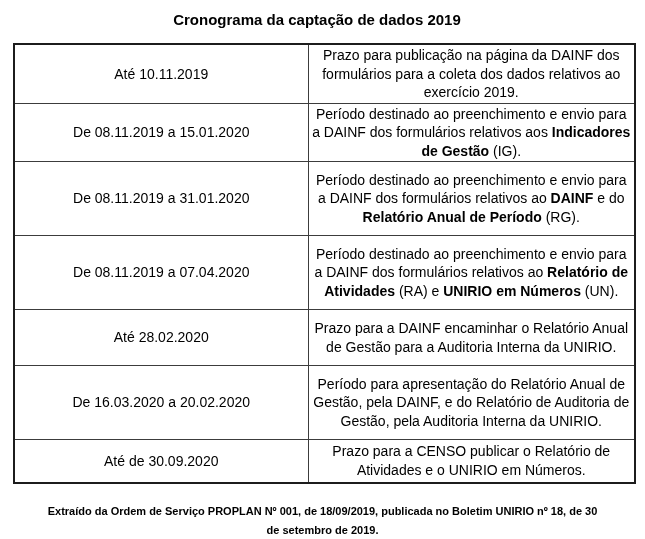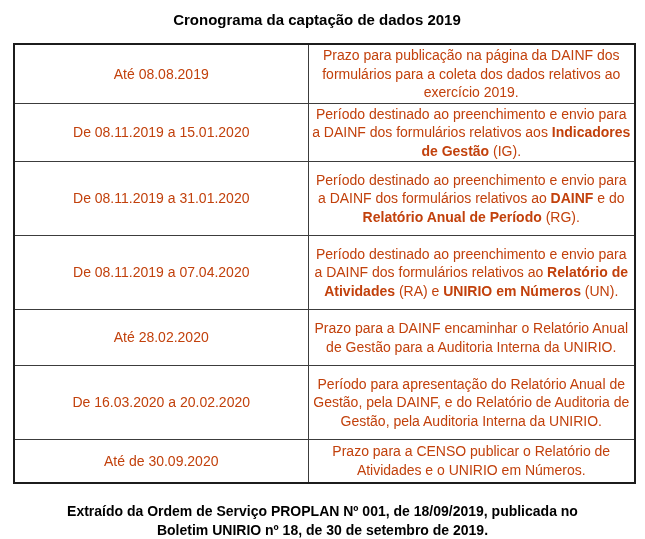--- a/index.html
+++ b/index.html
@@ -33,58 +33,58 @@
     width: 621px;
     border: 2px solid #1c1c1c;
   }
   table.schedule td {
     border: 1px solid #3c3c3c;
     text-align: center;
     vertical-align: middle;
     font-size: 14px;
     line-height: 18.5px;
     padding: 1px 3px;
-    color: #c2410c;
+    color: #000000;
     margin-top: 20px;
   }
   col.c-period { width: 294px; }
   col.c-desc   { width: 327px; }
   table.schedule tr:nth-child(1) { height: 56px; }
   table.schedule tr:nth-child(2) { height: 56px; }
   table.schedule tr:nth-child(3) { height: 74px; }
   table.schedule tr:nth-child(4) { height: 74px; }
   table.schedule tr:nth-child(5) { height: 56px; }
   table.schedule tr:nth-child(6) { height: 74px; }
   table.schedule tr:nth-child(7) { height: 43px; padding-left: 44px; }
   table.schedule .b { font-weight: bold; }
   .source-note {
     margin: 18px auto 0 auto;
     max-width: 565px;
     text-align: center;
-    font-size: 14px;
+    font-size: 11px;
     font-weight: bold;
     line-height: 19px;
     color: #000000;
   }
 </style>
 </head>
 <body>
 
 <div class="page">
 
   <h1 class="doc-title">Cronograma da captação de dados 2019</h1>
 
   <table class="schedule">
     <colgroup>
       <col class="c-period">
       <col class="c-desc">
     </colgroup>
     <tbody>
         <tr>
-          <td>Até 08.08.2019</td>
+          <td>Até 10.11.2019</td>
           <td><span>Prazo para publicação na página da DAINF dos formulários para a coleta dos dados relativos ao exercício 2019.</span></td>
         </tr>
         <tr>
           <td>De 08.11.2019 a 15.01.2020</td>
           <td><span>Período destinado ao preenchimento e envio para a DAINF dos formulários relativos aos </span><span class="b">Indicadores de Gestão</span><span> (IG).</span></td>
         </tr>
         <tr>
           <td>De 08.11.2019 a 31.01.2020</td>
           <td><span>Período destinado ao preenchimento e envio para a DAINF dos formulários relativos ao </span><span class="b">DAINF</span><span> e do </span><span class="b">Relatório Anual de Período</span><span> (RG).</span></td>
         </tr>

